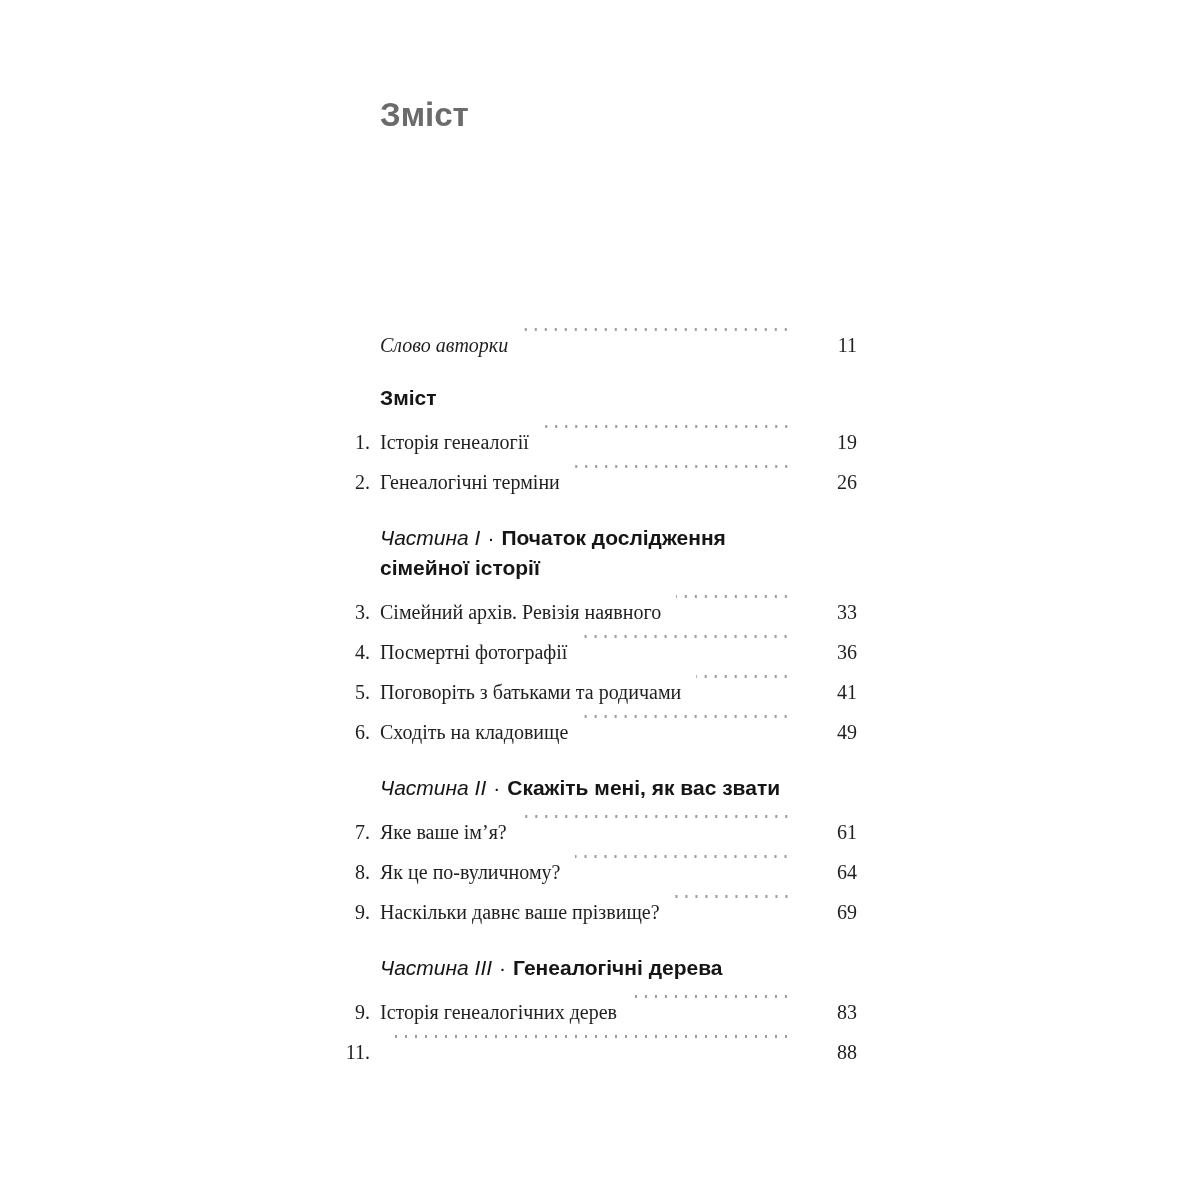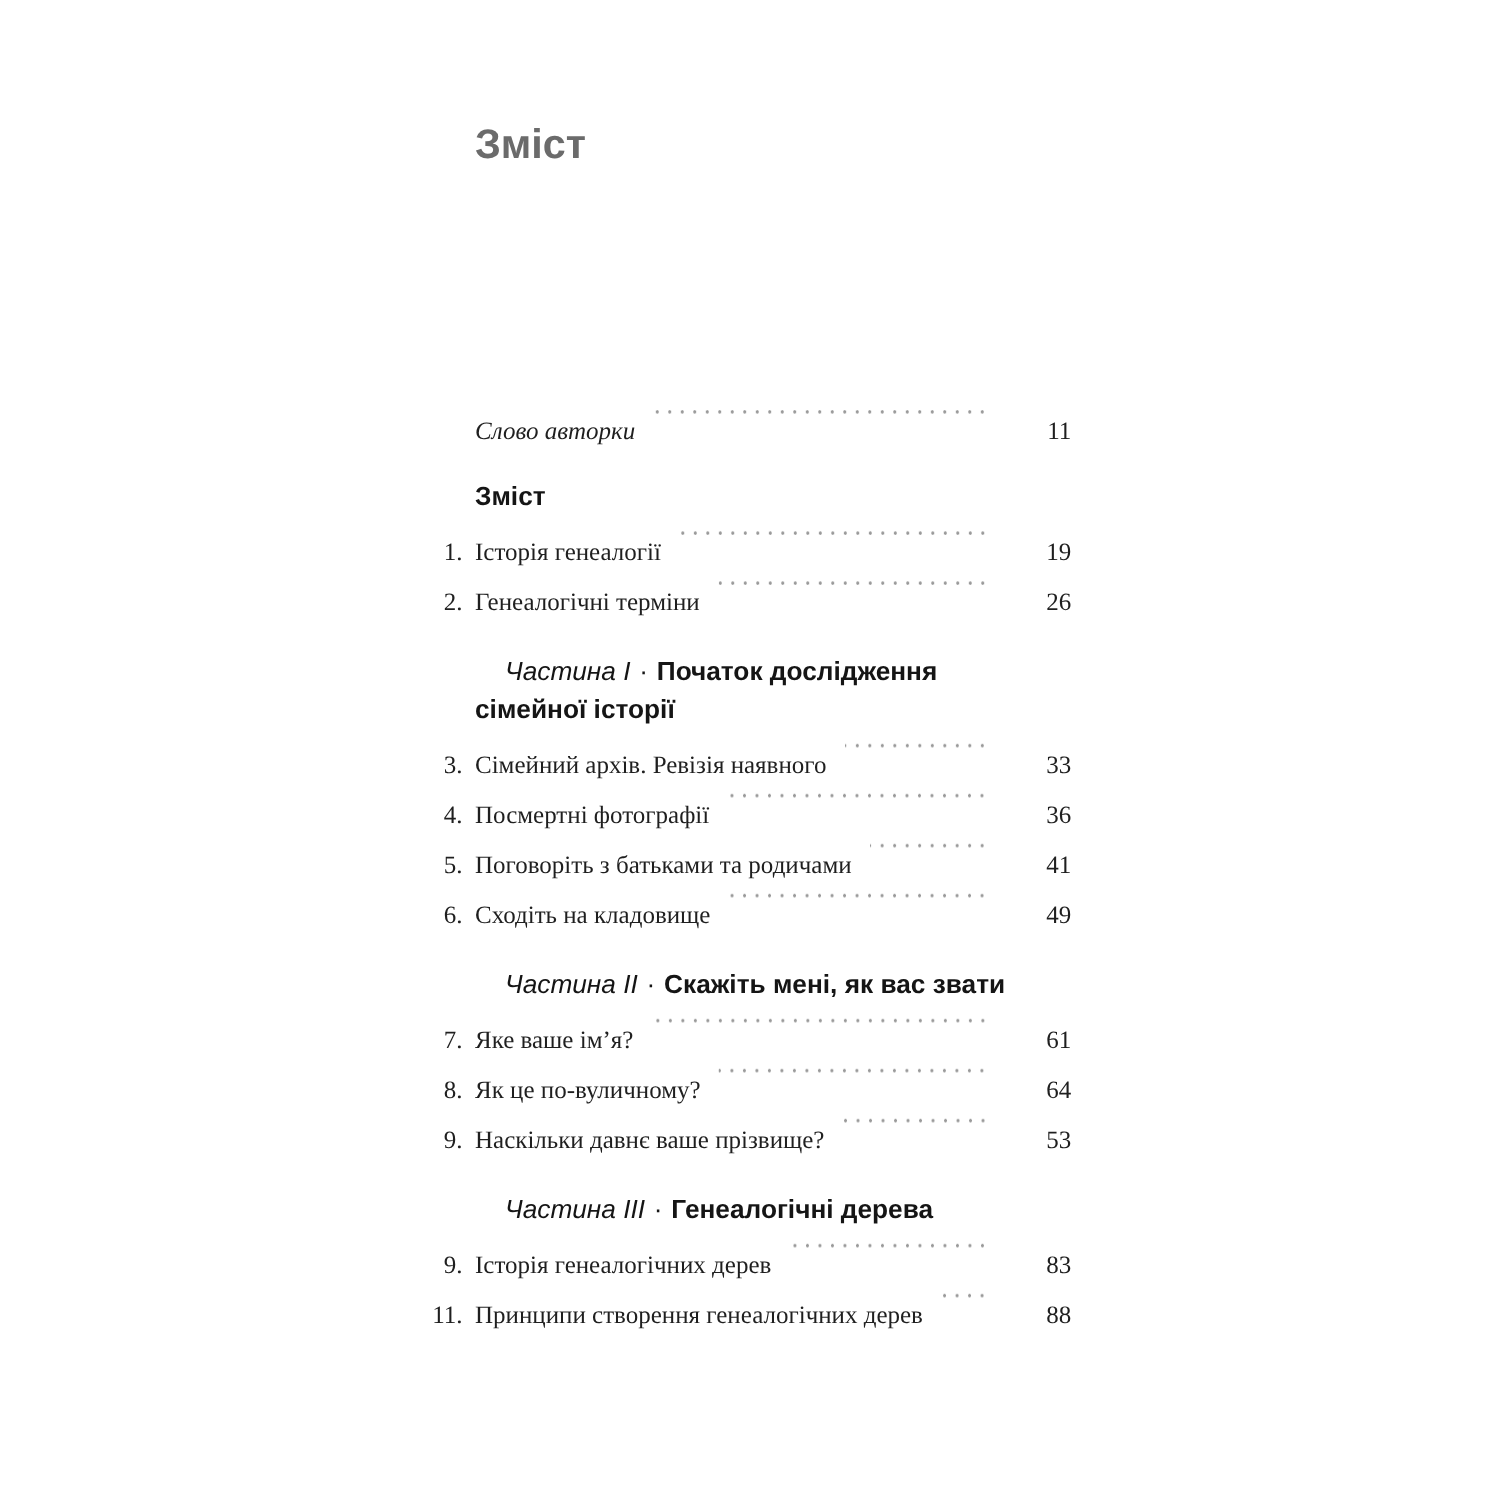--- a/index.html
+++ b/index.html
@@ -65,21 +65,20 @@
     font-family: "Liberation Sans", "DejaVu Sans", sans-serif;
     font-size: 21px;
     line-height: 30px;
     color: #151515;
     margin: 21px 0 9px 40px;
   }
   .toc-heading .h-italic {
     font-style: italic;
     font-weight: normal;
     margin-right: 7px;
-    margin-left: 24px;
   }
   .toc-heading .h-sep {
     font-weight: normal;
     margin-right: 7px;
   }
   .toc-heading .h-bold { font-weight: bold; }
   .toc-heading.first { margin-top: 18px; }
 </style>
 </head>
 <body>
@@ -162,36 +161,35 @@
       <span class="toc-num">8.</span>
       <span class="toc-label">Як це по-вуличному?</span>
       <span class="toc-leader"></span>
       <span class="toc-page">64</span>
     </div>
 
     <div class="toc-row">
       <span class="toc-num">9.</span>
       <span class="toc-label">Наскільки давнє ваше прізвище?</span>
       <span class="toc-leader"></span>
-      <span class="toc-page">53</span>
+      <span class="toc-page">69</span>
     </div>
 
     <div class="toc-heading">
       <span class="h-italic">Частина III</span><span class="h-sep">·</span><span class="h-bold">Генеалогічні дерева</span>
     </div>
 
     <div class="toc-row">
       <span class="toc-num">9.</span>
       <span class="toc-label">Історія генеалогічних дерев</span>
       <span class="toc-leader"></span>
       <span class="toc-page">83</span>
     </div>
 
     <div class="toc-row">
       <span class="toc-num">11.</span>
-      <span class="toc-label">Принципи створення генеалогічних дерев</span>
       <span class="toc-leader"></span>
       <span class="toc-page">88</span>
     </div>
 
 
   </div>
 </div>
 
 </body></html>

